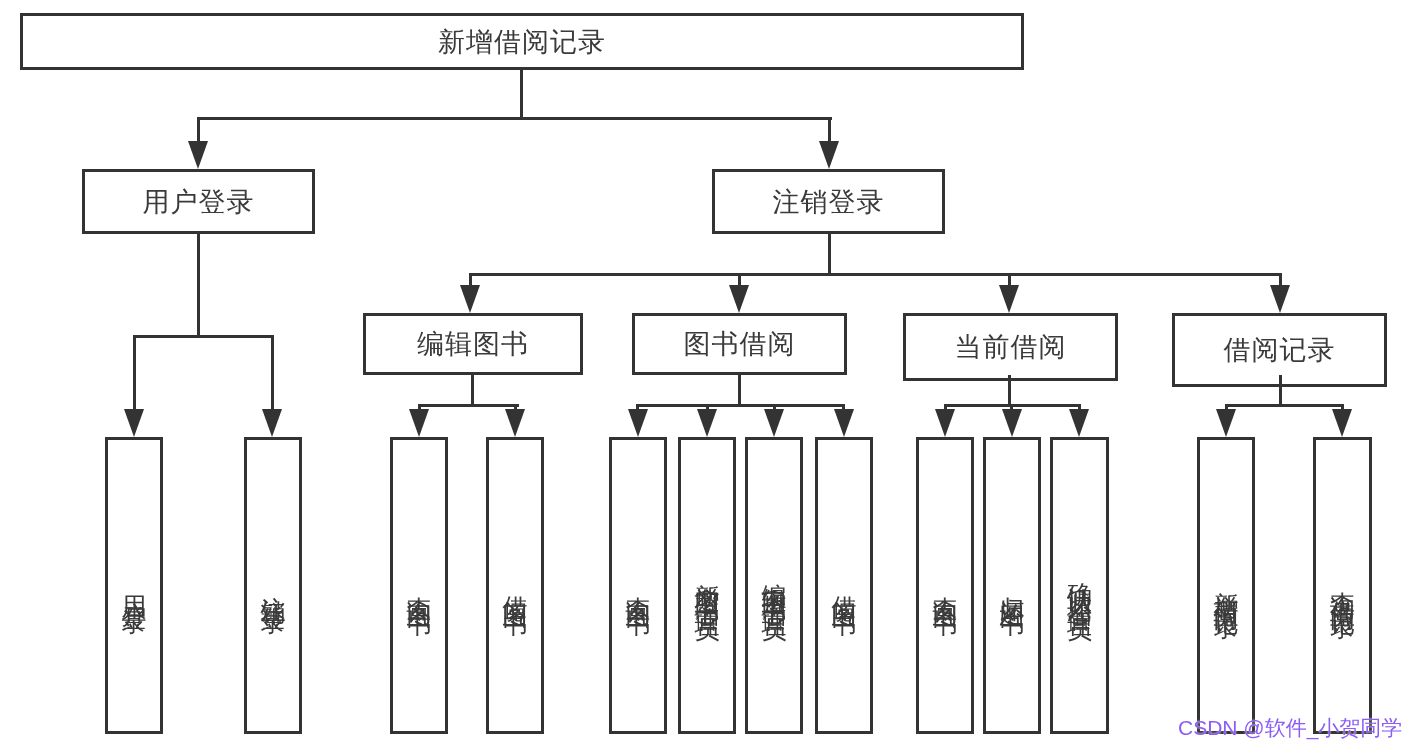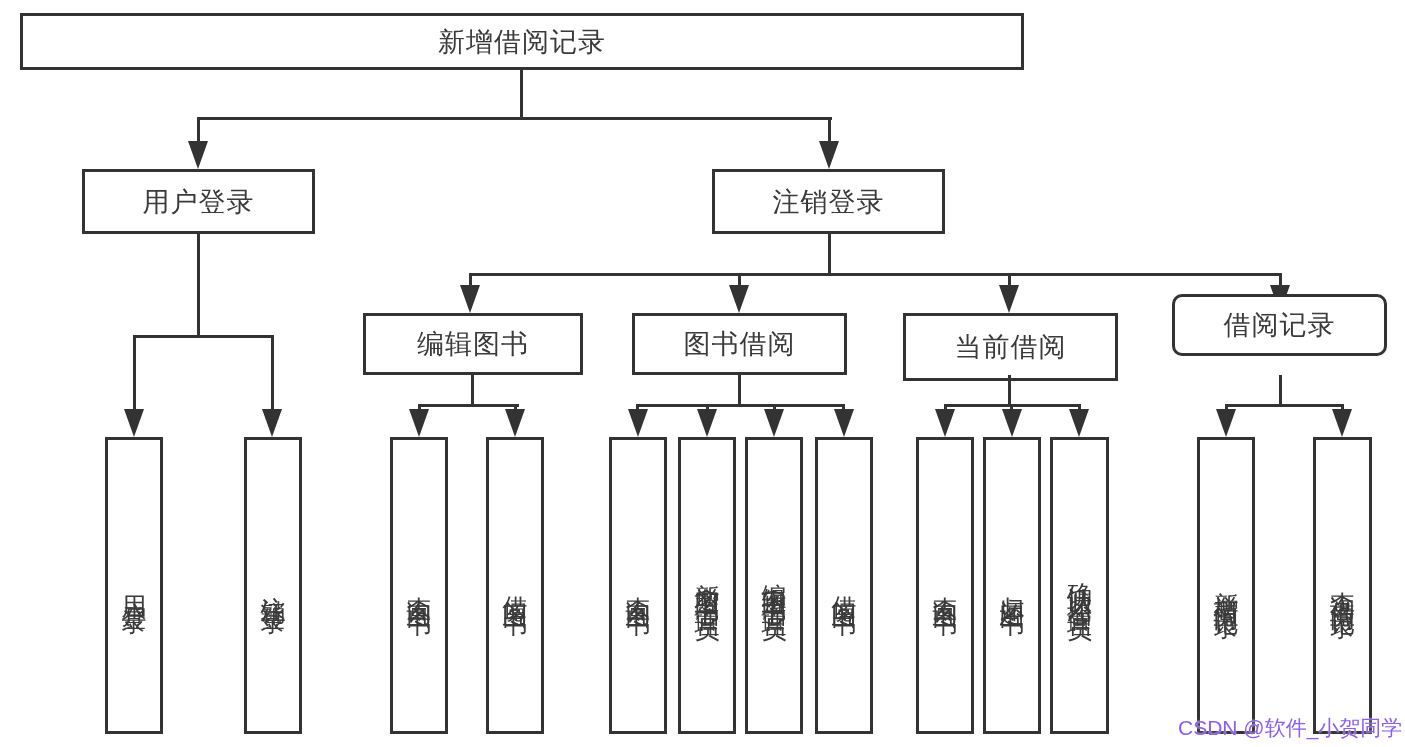--- a/index.html
+++ b/index.html
@@ -103,21 +103,21 @@
 
   <div class="box hbox" style="left:363px; top:313px; width:220px; height:62px;">
     <span>编辑图书</span>
   </div>
   <div class="box hbox" style="left:632px; top:313px; width:215px; height:62px;text-align:center;">
     <span>图书借阅</span>
   </div>
   <div class="box hbox" style="left:903px; top:313px; width:215px; height:68px;">
     <span>当前借阅</span>
   </div>
-  <div class="box hbox" style="left:1172px; top:294px; width:215px; height:62px;border-radius:10px;">
+  <div class="box hbox" style="left:1172px; top:313px; width:215px; height:74px;">
     <span>借阅记录</span>
   </div>
 
   <div class="line" style="left:471px; top:375px; width:3px; height:31px;"></div>
   <div class="line" style="left:418px; top:404px; width:101px; height:3px;"></div>
   <div class="line" style="left:418px; top:404px; width:3px; height:9px;"></div>
   <div class="arrow" style="left:409px; top:409px;"></div>
   <div class="line" style="left:514px; top:404px; width:3px; height:9px;"></div>
   <div class="arrow" style="left:505px; top:409px;"></div>
 

